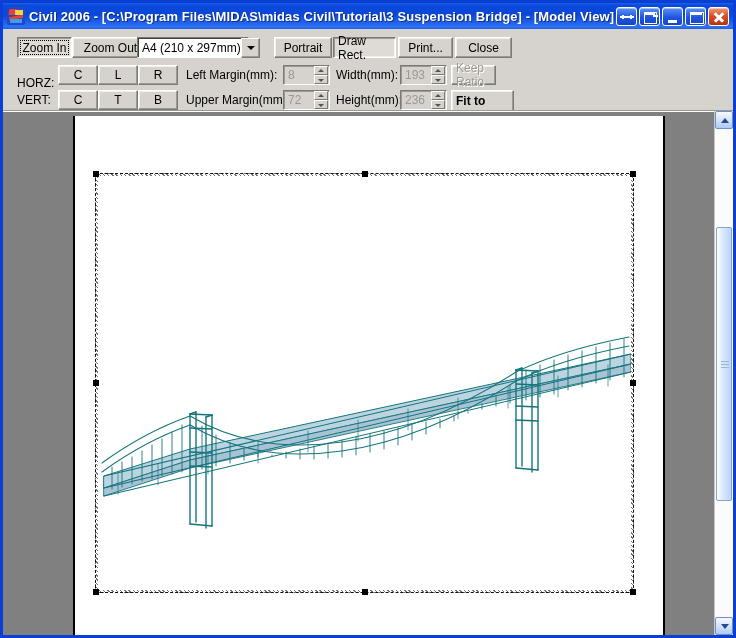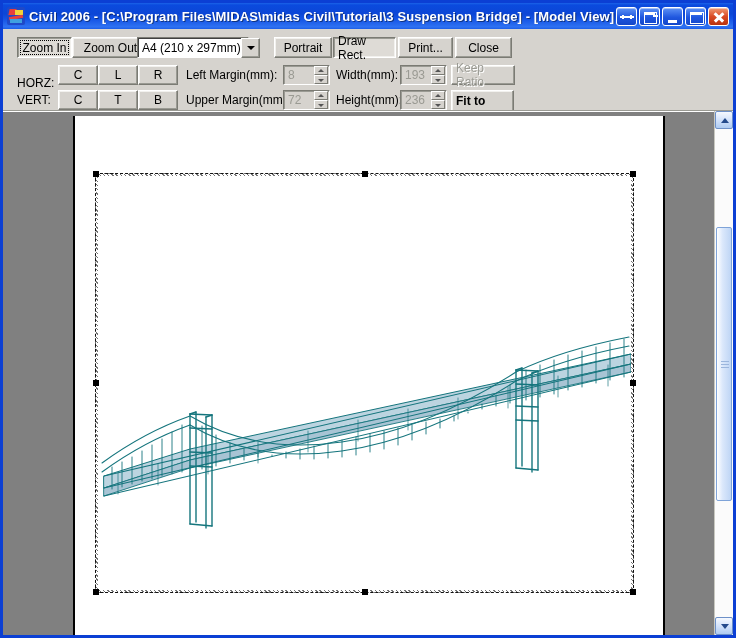--- a/index.html
+++ b/index.html
@@ -290,21 +290,21 @@
 
     <div class="lbl" style="left:333px;top:36px;">Width(mm):</div>
     <div class="spin" style="left:397px;top:36px;width:47px;height:20px;">
       <span class="sval">193</span>
       <span class="sbtns">
         <span class="sb up"></span>
         <span class="sb dn"></span>
       </span>
     </div>
 
-    <div class="btn" style="left:448px;top:36px;width:64px;height:20px;background:#d6d3ce;">
+    <div class="btn" style="left:448px;top:36px;width:45px;height:20px;background:#d6d3ce;">
       <span class="disabled-label">Keep Ratio</span>
     </div>
 
     <div class="lbl" style="left:14px;top:61px;">VERT:</div>
     <div class="btn" style="left:55px;top:61px;width:40px;height:20px;">
       <span>C</span>
     </div>
     <div class="btn" style="left:95px;top:61px;width:40px;height:20px;">
       <span>T</span>
     </div>

